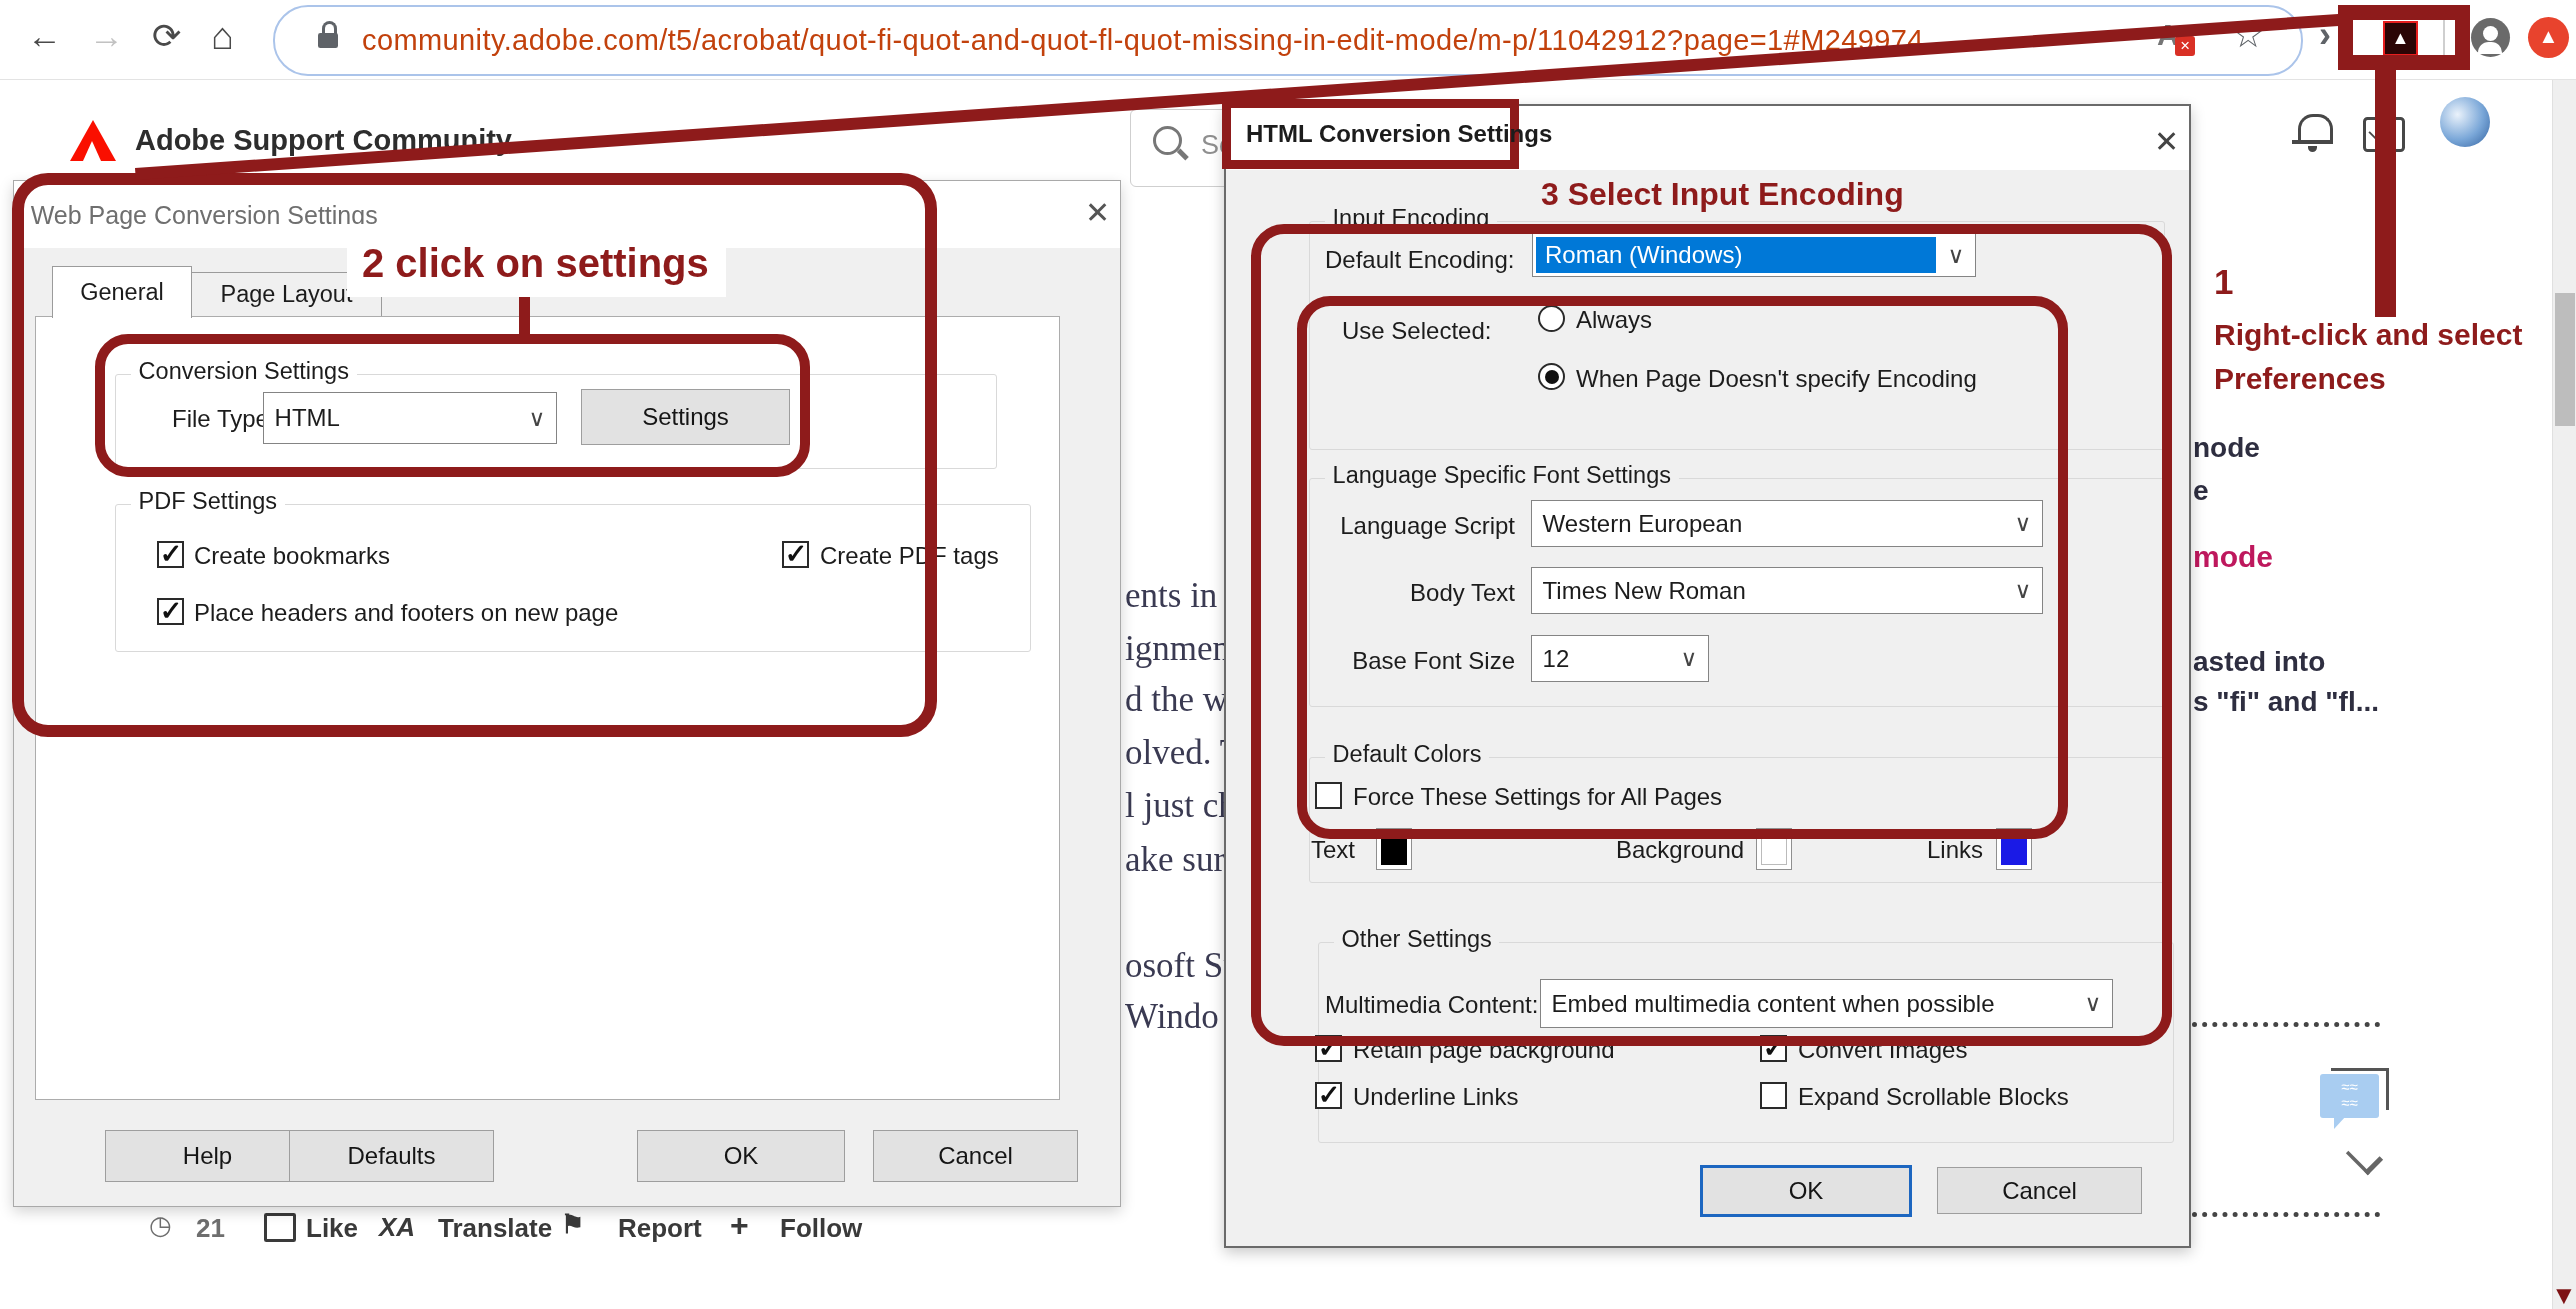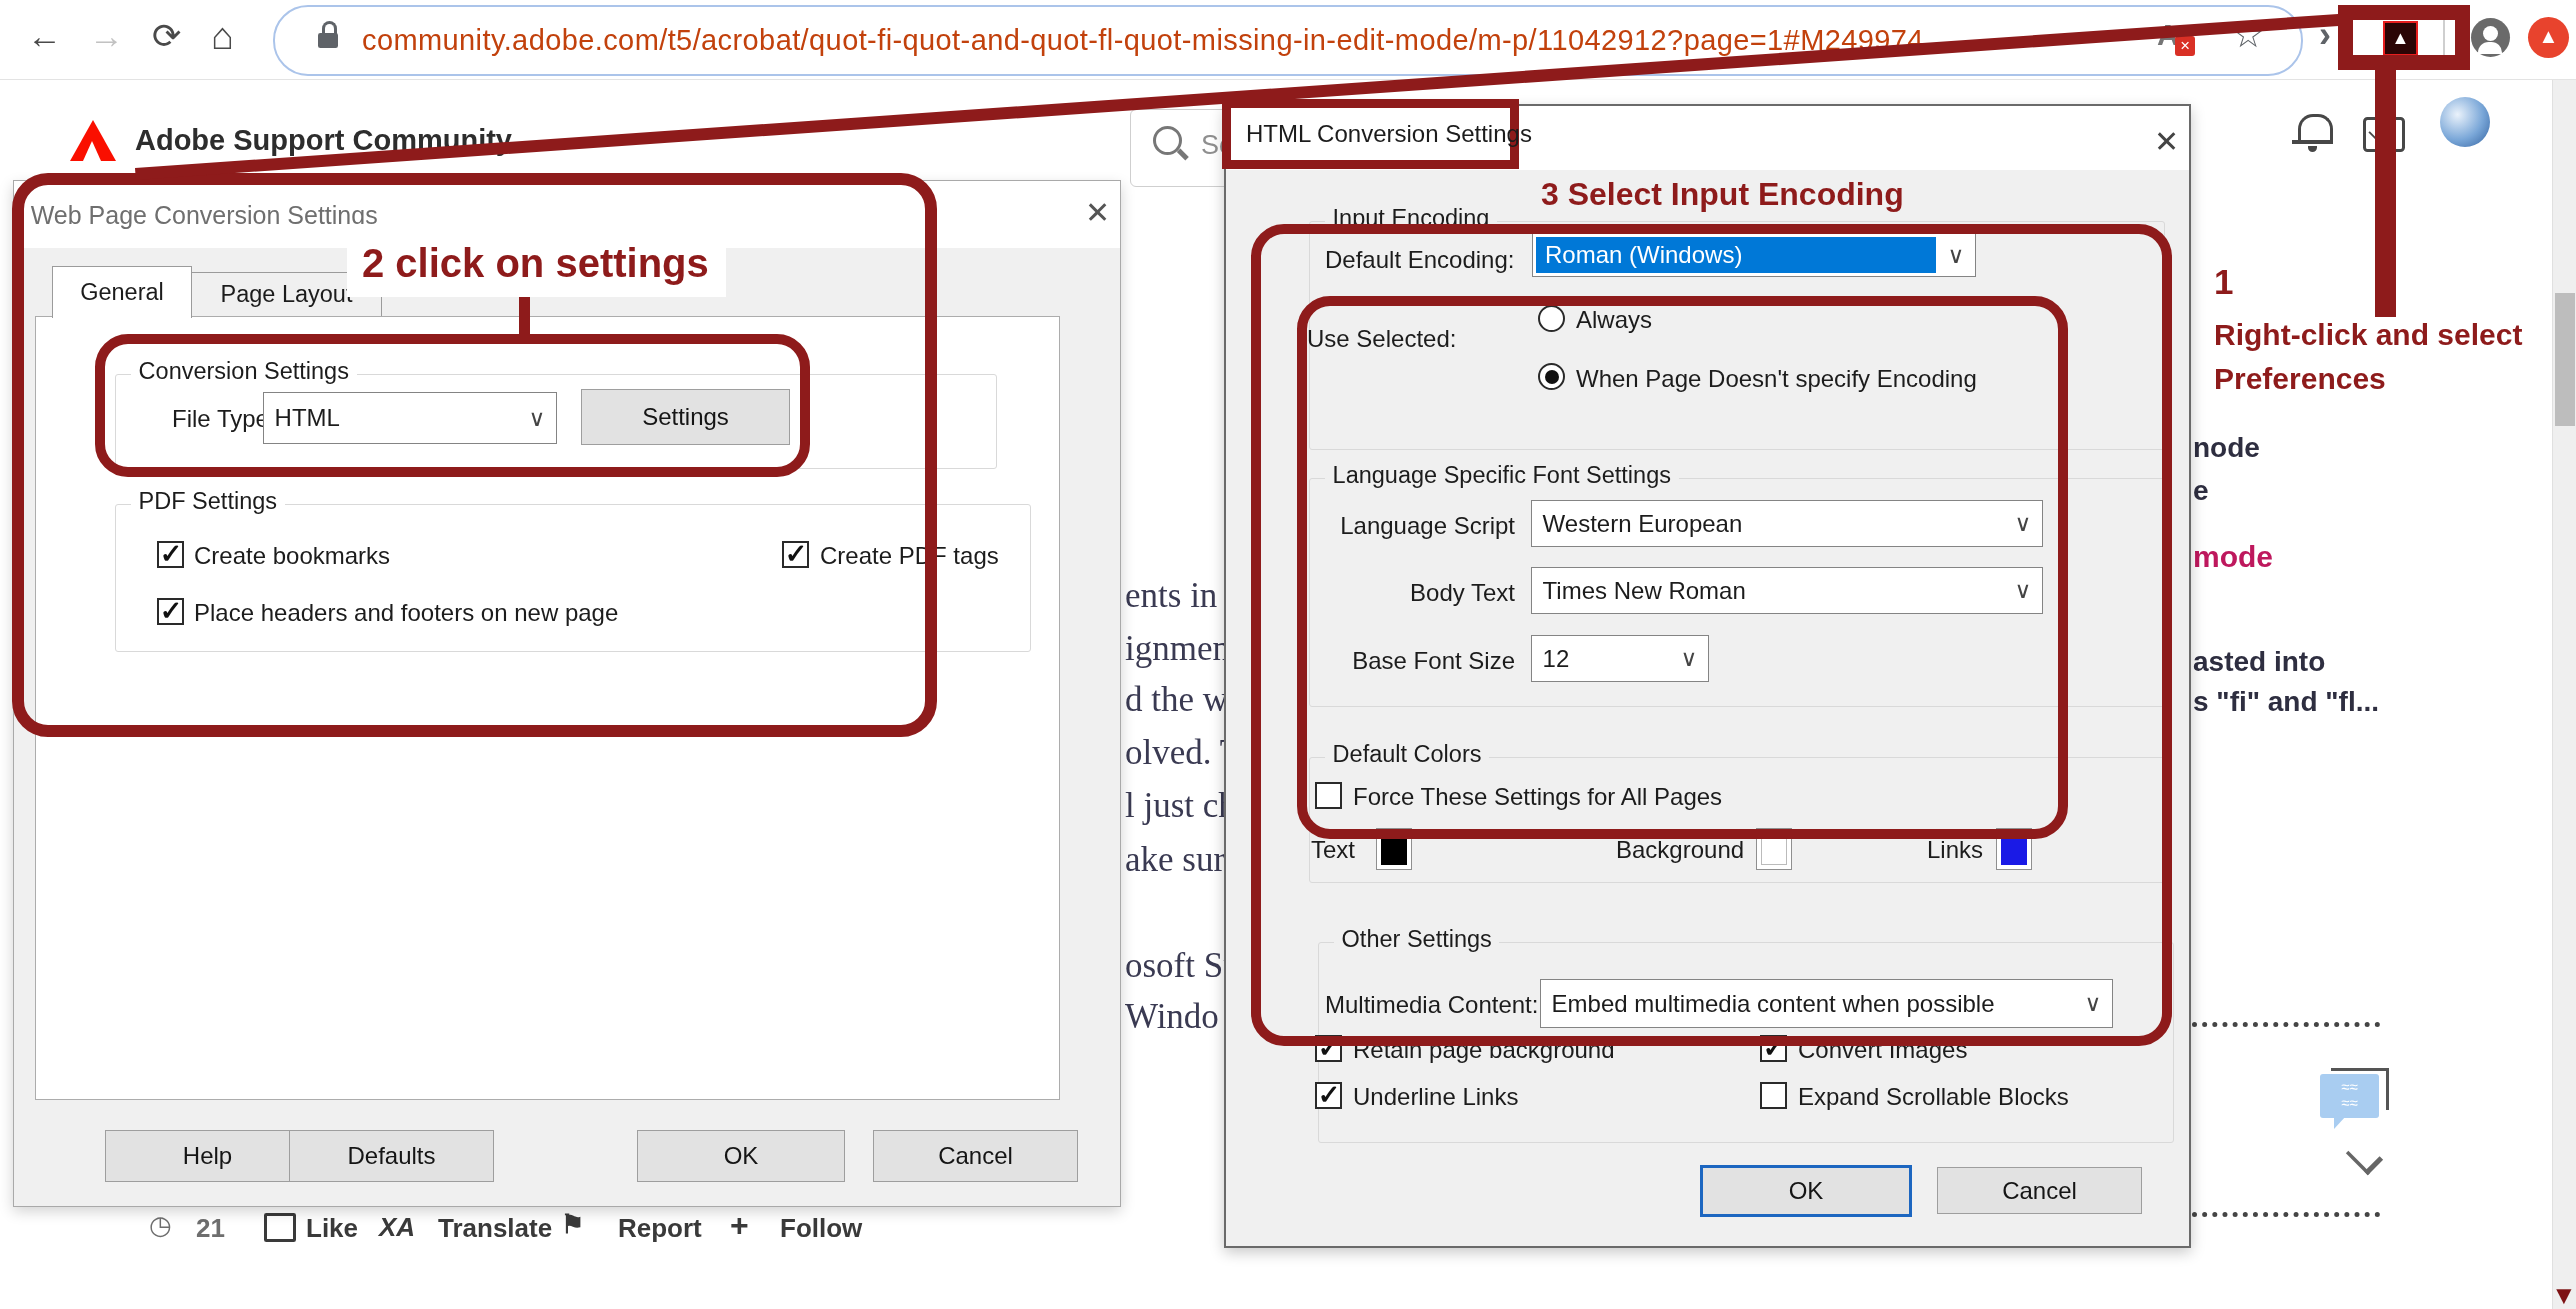--- a/index.html
+++ b/index.html
@@ -189,21 +189,21 @@
     <div class="red-text" style="left:315px;top:70px;font-size:32px;">3  Select Input Encoding</div>
 
     <div class="group" style="left:83px;top:115px;width:854px;height:227px;">
       <span class="group-label on-gray">Input Encoding</span>
     </div>
     <span class="lbl abs" style="left:99px;top:140px;">Default Encoding:</span>
     <div class="combo" style="left:306px;top:127px;width:444px;height:44px;">
       <span class="bluefill">Roman (Windows)</span>
       <span class="chev">∨</span>
     </div>
-    <span class="lbl abs" style="left:81px;top:211px;margin-top:8px;">Use Selected:</span>
+    <span class="lbl abs" style="left:116px;top:211px;">Use Selected:</span>
     <div class="radio" style="left:312px;top:199px;"></div>
     <span class="lbl abs" style="left:350px;top:200px;">Always</span>
     <div class="radio selected" style="left:312px;top:257px;"></div>
     <span class="lbl abs" style="left:350px;top:259px;">When Page Doesn't specify Encoding</span>
 
     <div class="group" style="left:83px;top:372px;width:854px;height:227px;">
       <span class="group-label on-gray">Language Specific Font Settings</span>
     </div>
     <span class="lbl abs" style="left:65px;top:406px;width:224px;text-align:right;">Language Script</span>
     <div class="combo" style="left:305px;top:394px;width:512px;height:47px;">
@@ -274,21 +274,21 @@
 
   <div class="red-bar" style="left:135px;top:168px;width:2216px;height:12px;transform:rotate(-4deg);transform-origin:left top;"></div>
 
   <div class="abs" style="left:2338px;top:4.5px;width:132px;height:65px;border:15px solid #8e1b1b;box-sizing:border-box;z-index:40;"></div>
   <div class="red-bar" style="left:2375px;top:68px;width:21px;height:249px;"></div>
 
   <div class="red-text" style="left:2214px;top:262px;font-size:35px;">1</div>
   <div class="red-text" style="left:2214px;top:318px;font-size:30px;">Right-click and select</div>
   <div class="red-text" style="left:2214px;top:362px;font-size:30px;">Preferences</div>
 
-  <div class="abs" style="left:1222px;top:99px;width:297px;height:70px;border:9px solid #8e1b1b;box-sizing:border-box;background:#fff;z-index:40;display:flex;align-items:center;padding-left:15px;">
+  <div class="abs" style="left:1222px;top:99px;width:297px;height:70px;border:9px solid #8e1b1b;box-sizing:border-box;background:#fff;z-index:40;display:flex;align-items:center;padding-left:15px;font-weight:bold;">
     <span style="font-size:24px;color:#1c1c1c;white-space:nowrap;">HTML Conversion Settings</span>
   </div>
 
   <div class="red-rect" style="left:1251px;top:224px;width:901px;height:802px;border-width:10.6px;"></div>
 
   <div class="red-rect" style="left:1297px;top:296px;width:751px;height:523px;border-width:10.6px;"></div>
 
 </div>
 
 

